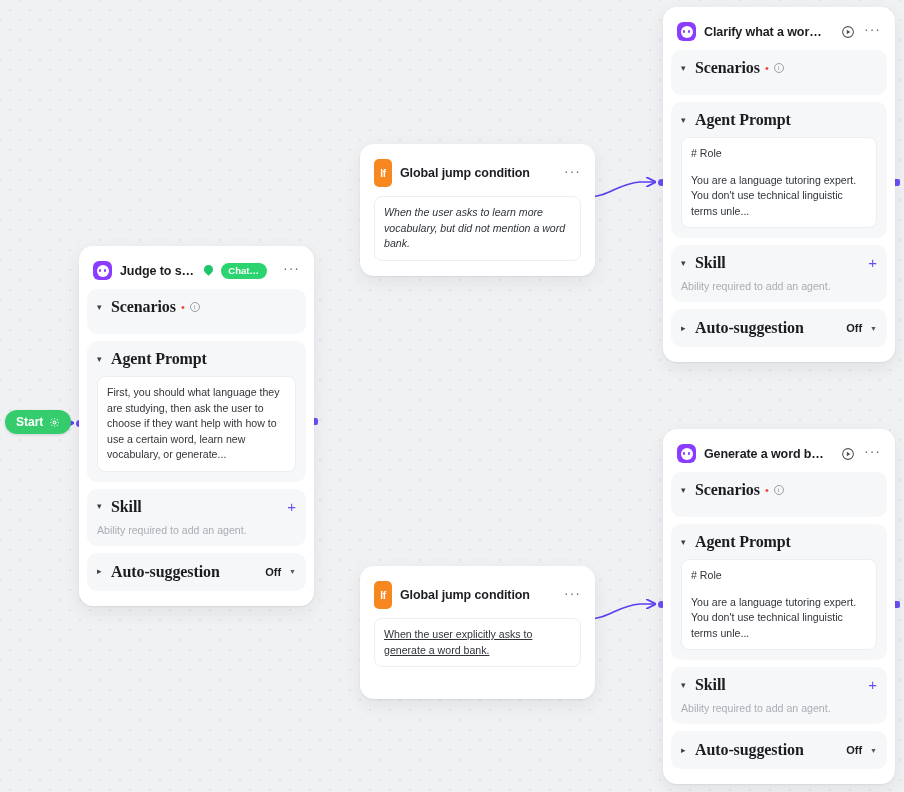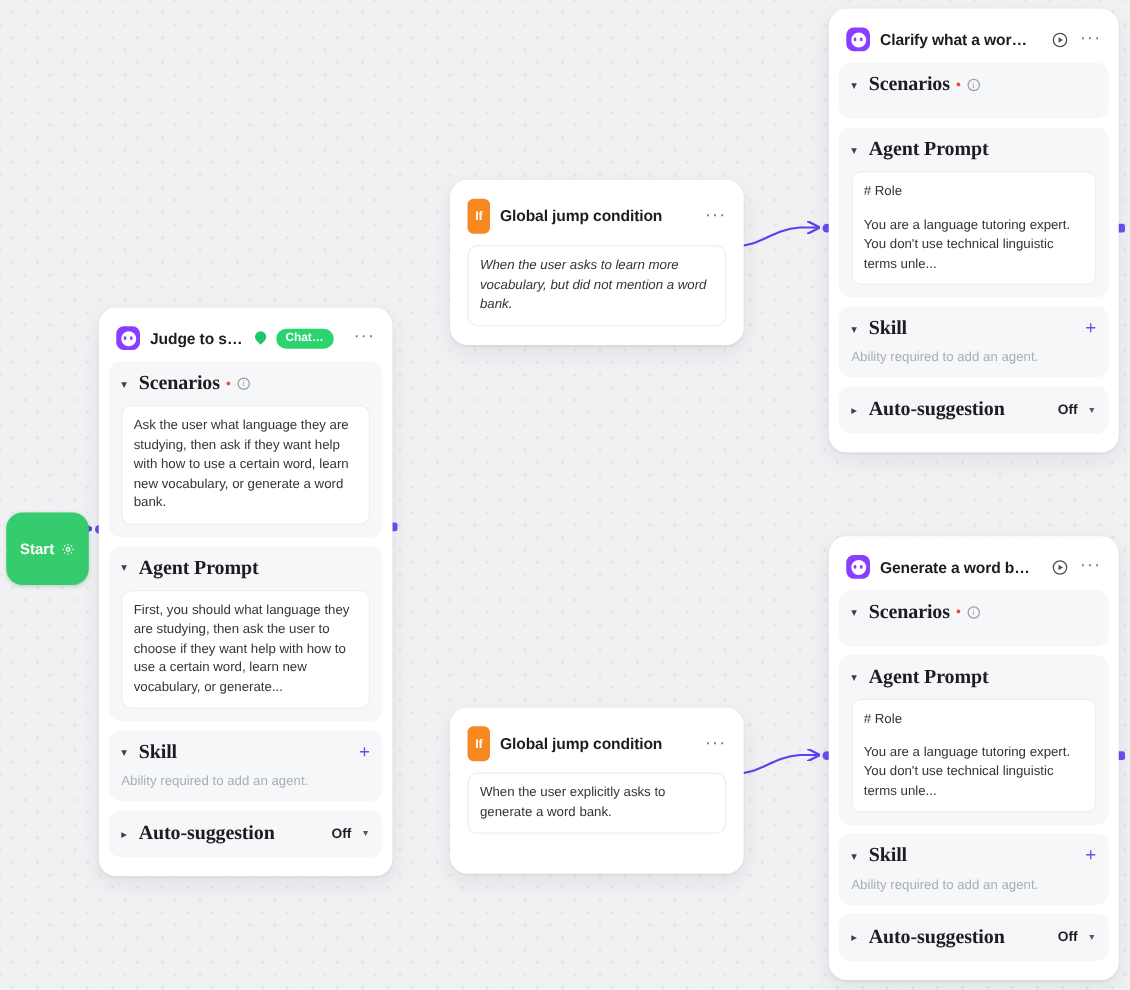--- a/index.html
+++ b/index.html
@@ -130,21 +130,21 @@
   }
   .muted { font-size: 10.6px; color: #a9adb4; }
   .gap { height: 11px; }
 
   
   #start-node {
     position: absolute;
     display: flex; align-items: center; gap: 6px;
     background: #35cc6d; color: #ffffff;
     border-radius: 13px;
-    padding: 22px 11px;
+    padding: 5px 11px;
     font-size: 12px; font-weight: bold;
     box-shadow: 0 1px 3px rgba(16,24,40,.15);
   }
   #start-node .gear { width: 11px; height: 11px; display:block; }
 
   
   .handle {
     position: absolute;
     width: 7px; height: 7px;
     border-radius: 2px;
@@ -203,21 +203,20 @@
       <span class="kebab">···</span>
     </div>
 
     <div class="section">
       <div class="sec-head">
         <span class="chev">▾</span>
         <span class="sec-title">Scenarios</span>
         <span class="req">•</span>
         <span class="info">i</span>
       </div>
-      <div class="textbox">Ask the user what language they are studying, then ask if they want help with how to use a certain word, learn new vocabulary, or generate a word bank.</div>
     </div>
 
     <div class="section">
       <div class="sec-head">
         <span class="chev">▾</span>
         <span class="sec-title">Agent Prompt</span>
       </div>
       <div class="textbox">First, you should what language they are studying, then ask the user to choose if they want help with how to use a certain word, learn new vocabulary, or generate...</div>
     </div>
 
@@ -252,21 +251,21 @@
     <div class="textbox" style="margin:0 6px 7px 6px;font-style:italic;">When the user asks to learn more vocabulary, but did not mention a word bank.</div>
   </div>
 
   <div class="card" style="left:360px; top:566px; width:235px;">
     <div class="card-head">
       <span class="if-badge">If</span>
       <span class="card-title">Global jump condition</span>
       <span class="head-spacer"></span>
       <span class="kebab">···</span>
     </div>
-    <div class="textbox" style="margin:0 6px 24px 6px;">When the user explicitly asks to generate a word bank.</div>
+    <div class="textbox" style="margin:0 6px 24px 6px;text-decoration:underline;">When the user explicitly asks to generate a word bank.</div>
   </div>
 
   <div class="card" style="left:663px; top:7px; width:232px;">
     <div class="card-head">
       <span class="avatar">
           <span class="bot"></span>
         </span>
       <span class="card-title">Clarify what a word mean...</span>
       <span class="head-spacer"></span>
       <span class="icon-btn">

